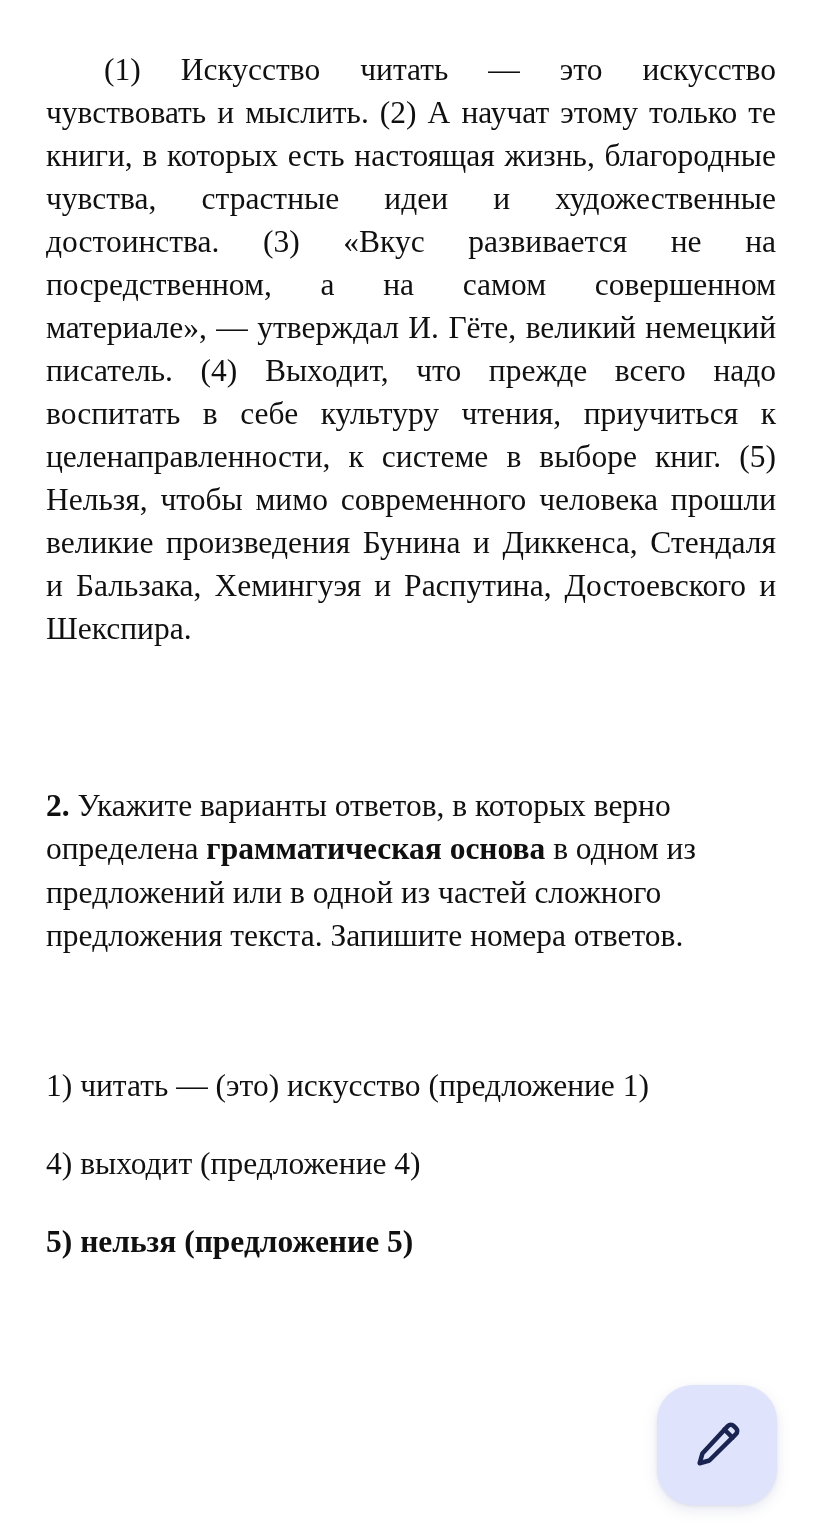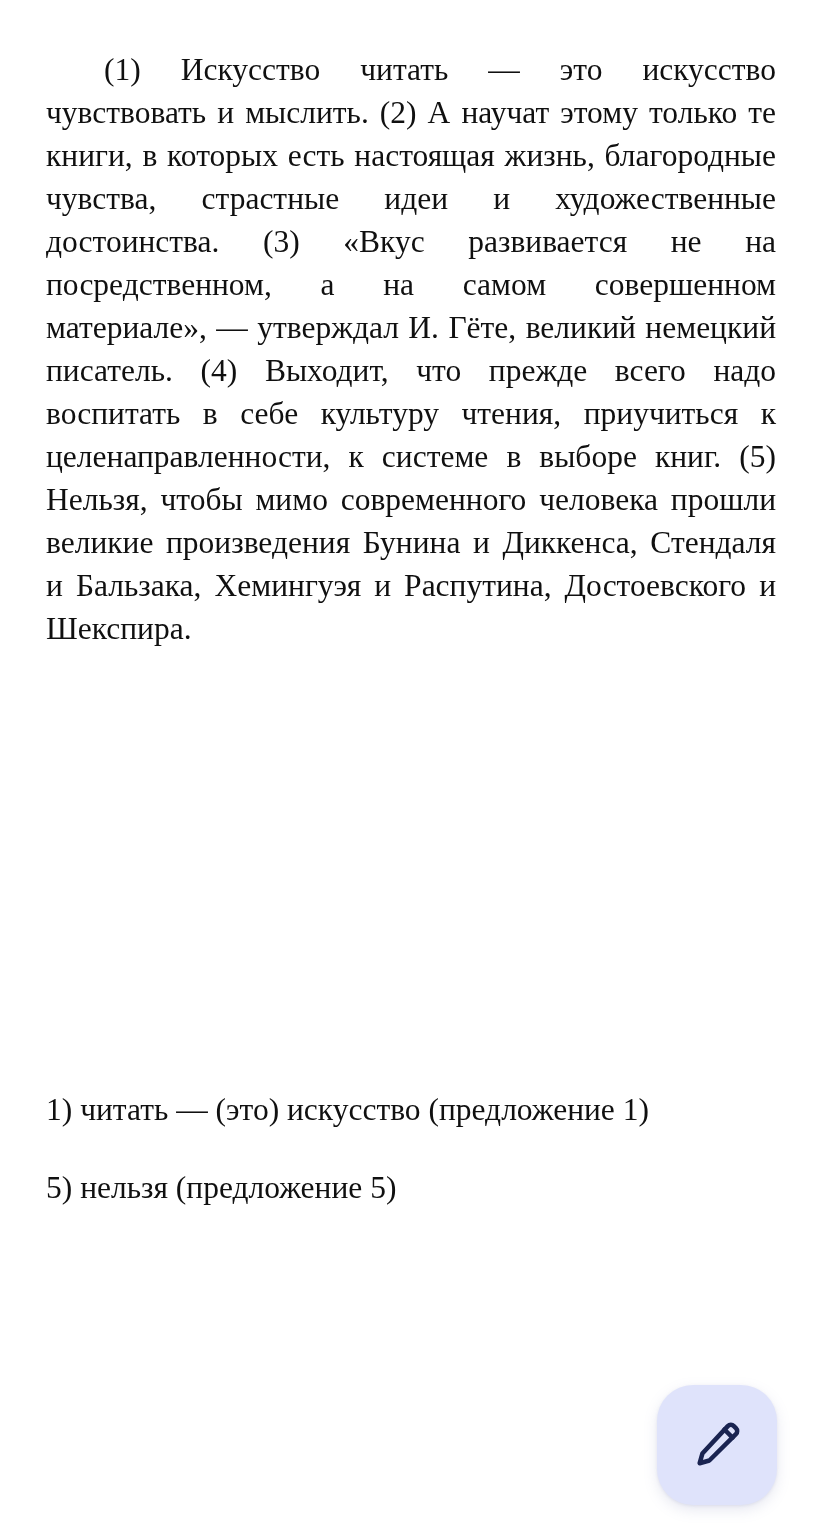--- a/index.html
+++ b/index.html
@@ -61,33 +61,34 @@
     font-weight: bold;
   }
   .question .emph {
     font-weight: bold;
   }
 
   
   .options {
     position: absolute;
     left: 46px;
-    top: 1088px;
+    top: 1064px;
     width: 700px;
     font-size: 31.5px;
     line-height: 43px;
   }
   .option {
     display: block;
     margin: 0 0 35px 0;
     text-align: left;
     white-space: normal;
   }
   .option:last-child {
     margin-bottom: 16px;
+    font-weight: bold;
   }
   .option .marker {
     display: inline;
   }
   .option .otext {
     display: inline;
   }
 
   
   .option.opt-wrap {
@@ -118,30 +119,37 @@
     height: 54px;
   }
 </style>
 </head>
 <body>
 
 <div class="page">
 
   <p class="passage">(1) Искусство читать — это искусство чувствовать и мыслить. (2) А научат этому только те книги, в которых есть настоящая жизнь, благородные чувства, страстные идеи и художественные достоинства. (3) «Вкус развивается не на посредственном, а на самом совершенном материале», — утверждал И. Гёте, великий немецкий писатель. (4) Выходит, что прежде всего надо воспитать в себе культуру чтения, приучиться к целенаправленности, к системе в выборе книг. (5) Нельзя, чтобы мимо современного человека прошли великие произведения Бунина и Диккенса, Стендаля и Бальзака, Хемингуэя и Распутина, Достоевского и Шекспира.</p>
 
+  <p class="question">
+    <span class="qnum">2.</span><span> Укажите варианты ответов, в которых верно определена </span><span class="emph">грамматическая основа</span><span> в одном из предложений или в одной из частей сложного предложения текста. Запишите номера ответов.</span>
+  </p>
 
   <div class="options">
 
     <div class="option opt-wrap">
       <span class="marker">1)</span>
       <span class="otext">читать — (это) искусство (предложение 1)</span>
     </div>
 
 
 
+    <div class="option">
+      <span class="marker">4)</span>
+      <span class="otext">выходит (предложение 4)</span>
+    </div>
 
     <div class="option">
       <span class="marker">5)</span>
       <span class="otext">нельзя (предложение 5)</span>
     </div>
 
   </div>
 
   <button class="fab">
     <span>

